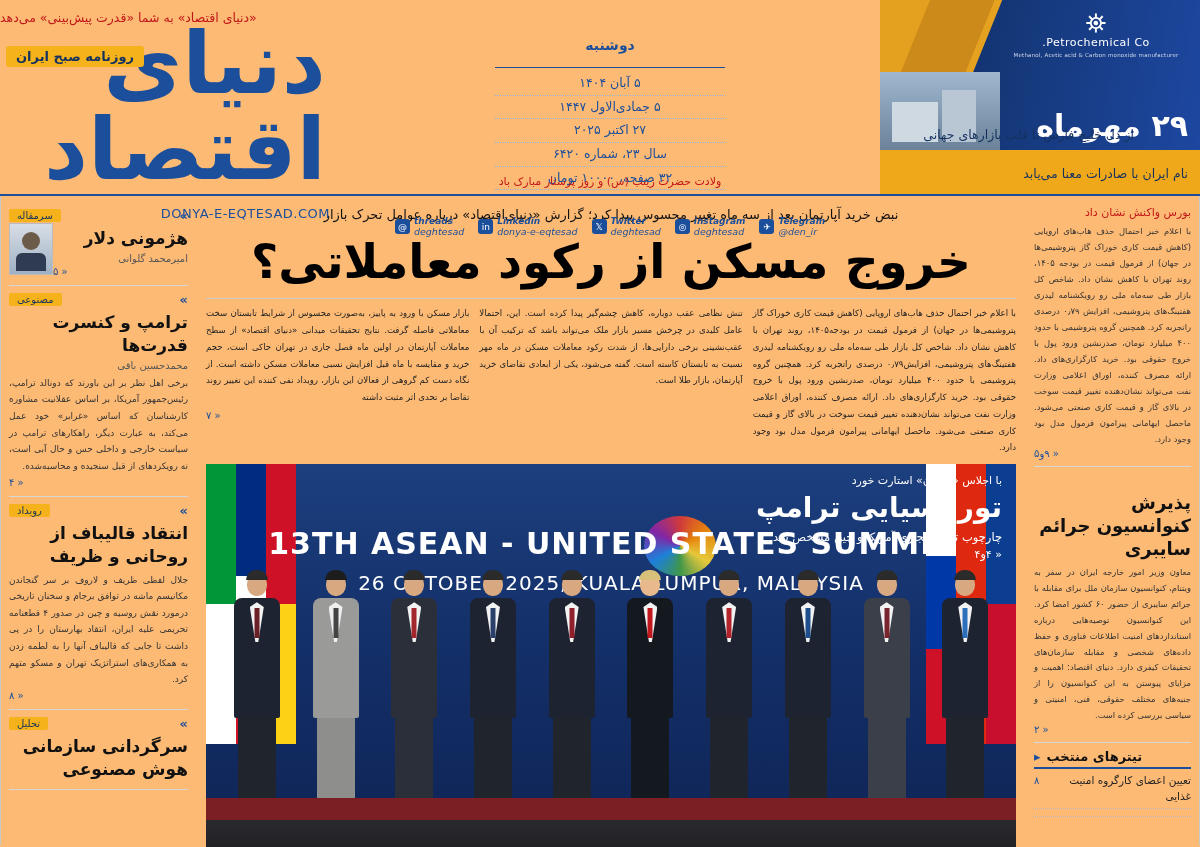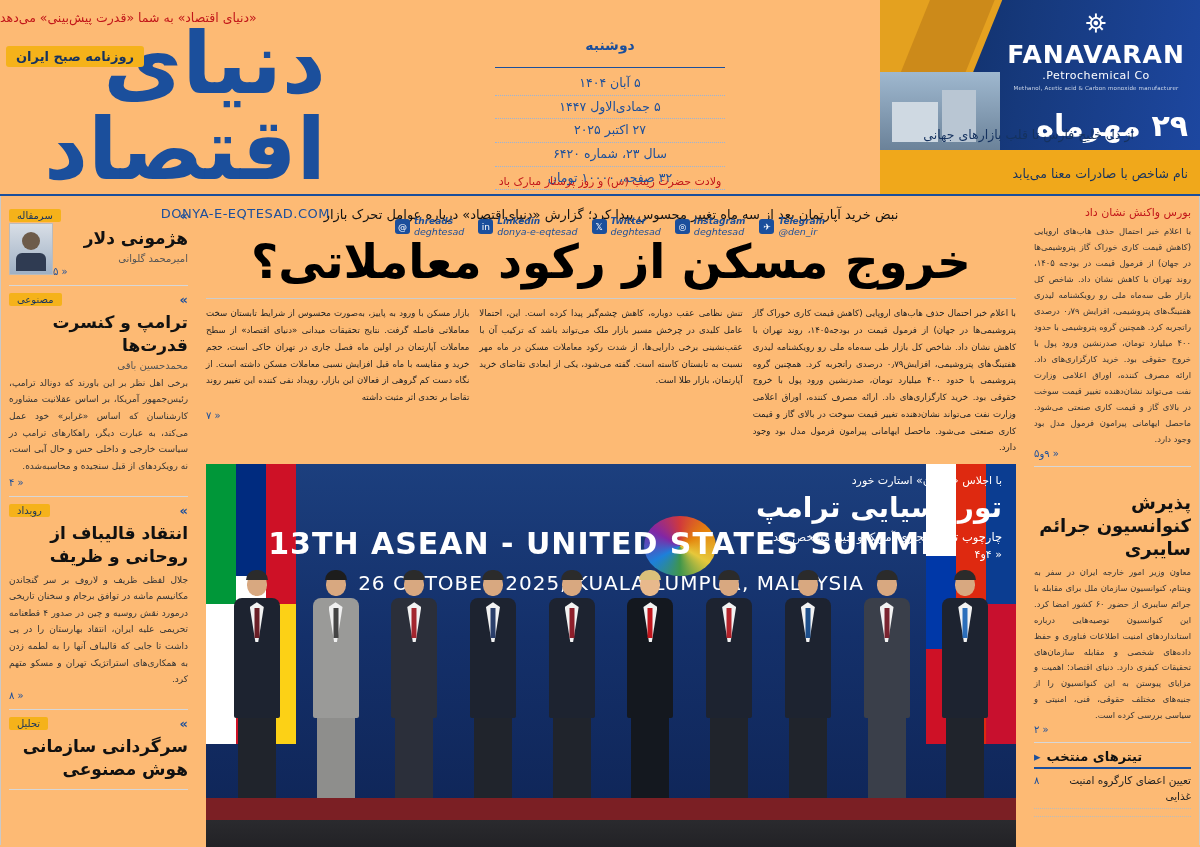--- a/index.html
+++ b/index.html
@@ -177,29 +177,28 @@
       <div class="mh-bottomline">ولادت حضرت زینب (س) و روز پرستار مبارک باد</div>
     </div>
 
     <div class="mh-ad">
       <div class="ad-top">
         <div class="ad-diag"></div>
         <div class="ad-diag2"></div>
         <div class="ad-photo"></div>
         <div class="ad-logo">
           <div class="mark">⛯</div>
-          <div class="brand">FANAVARAN</div>
           <div class="sub">Petrochemical Co.</div>
           <div class="tiny">Methanol, Acetic acid &amp; Carbon monoxide manufacturer</div>
         </div>
       </div>
       <div class="ad-bottom">
         <div class="big">۲۹ مهرماه</div>
         <div class="ad-lines">از دل خلیج فارس تا قلب بازارهای جهانی</div>
-        <div class="b2">نام شاخص با صادرات معنا می‌یابد</div>
+        <div class="b2">نام ایران با صادرات معنا می‌یابد</div>
       </div>
     </div>
   </div>
 
   <div class="content">
 
     <div class="col-right">
 
       <div class="rc-item">
         <div class="rc-head">

